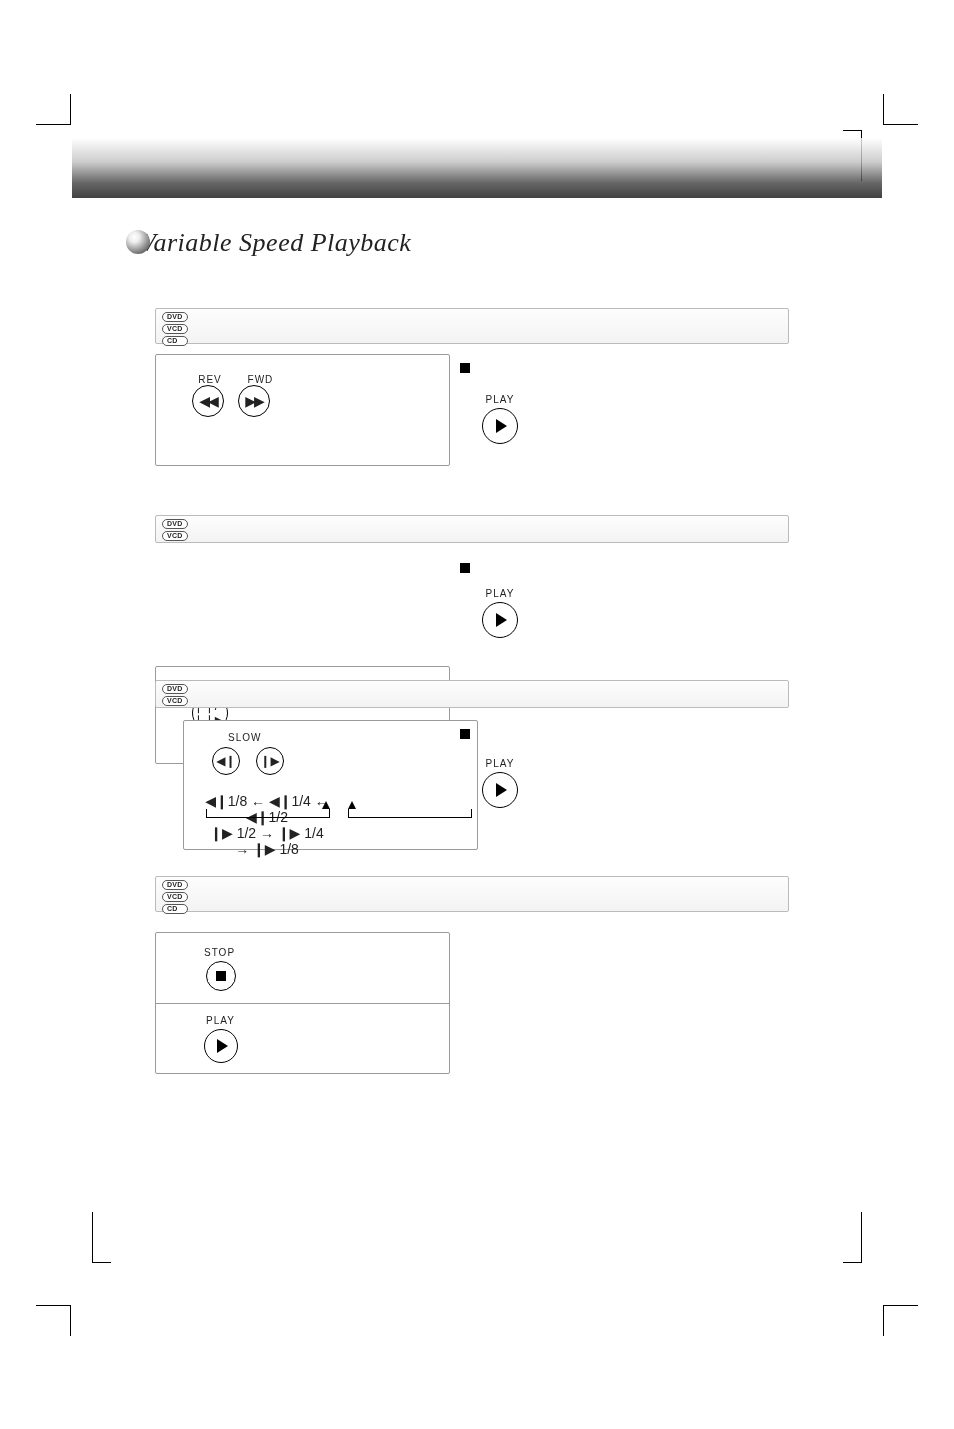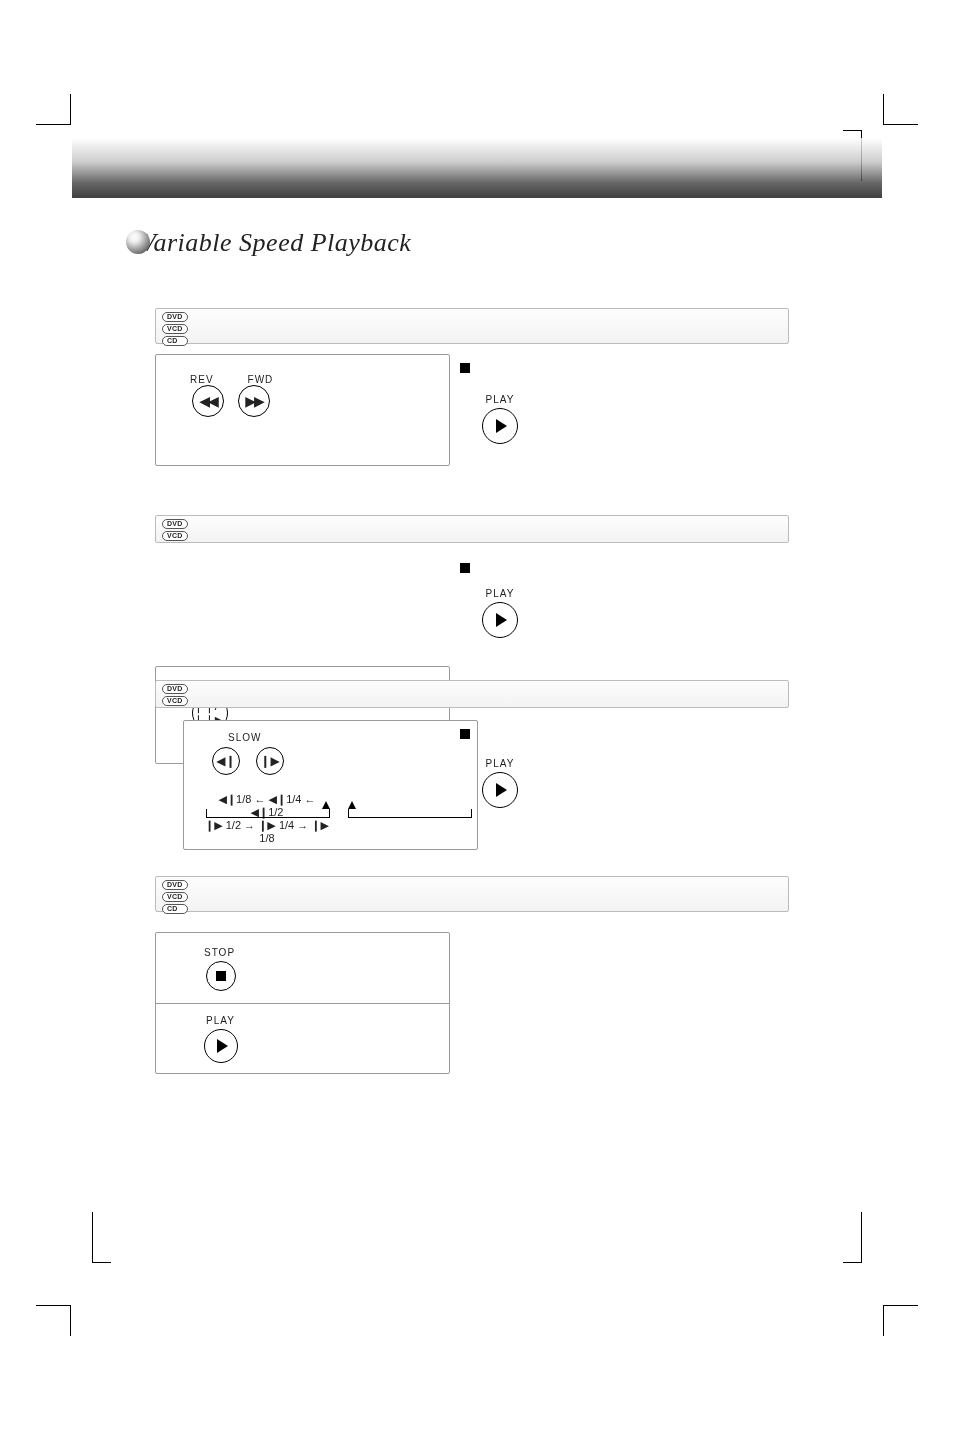--- a/index.html
+++ b/index.html
@@ -55,21 +55,21 @@
   .arrow-dd{font-size:14px;letter-spacing:-2px;}
   .play-tri{width:0;height:0;border-left:11px solid #000;border-top:7px solid transparent;border-bottom:7px solid transparent;margin-left:2px;}
   .stop-sq{width:10px;height:10px;background:#000;}
   .pause-step{font-size:13px;letter-spacing:0;}
 
   .play-side{position:absolute;left:470px;}
   .play-side .pl{font-size:10px;letter-spacing:1px;text-align:center;width:60px;}
 
   .slow-buttons{position:absolute;left:28px;top:26px;display:flex;gap:16px;}
   .slow-lbl{position:absolute;left:44px;top:11px;font-size:10px;letter-spacing:1px;}
-  .slow-readout{position:absolute;top:72px;font-size:11px;}
+  .slow-readout{position:absolute;top:72px;font-size:14px;}
   .slow-readout .grp{display:inline-block;position:relative;}
   .divider{position:absolute;left:0;right:0;top:70px;height:0;border-top:1px solid #9a9a9a;}
   .stop-play-card{height:140px;}
 </style>
 </head>
 <body>
 
 <div class="page">
 
   <div class="crop tlh"></div>
@@ -94,21 +94,21 @@
   <div class="section-bar" style="top:308px;">
     <div class="badges">
       <span class="badge">DVD</span>
       <span class="badge">VCD</span>
       <span class="badge">CD</span>
     </div>
   </div>
 
   <div class="card remote-row" style="top:354px;">
     <div class="lbl-row" style="left:34px;">
-      <span style="width:40px;">REV</span>
+      <span style="width:40px;text-align:center;">REV</span>
       <span style="width:40px;text-align:center;margin-left:6px;">FWD</span>
     </div>
     <div class="row-buttons" style="left:36px;display:flex;gap:14px;">
       <div class="circle-btn">
         <span class="arrow-dd">◀◀</span>
       </div>
       <div class="circle-btn">
         <span class="arrow-dd">▶▶</span>
       </div>
     </div>

